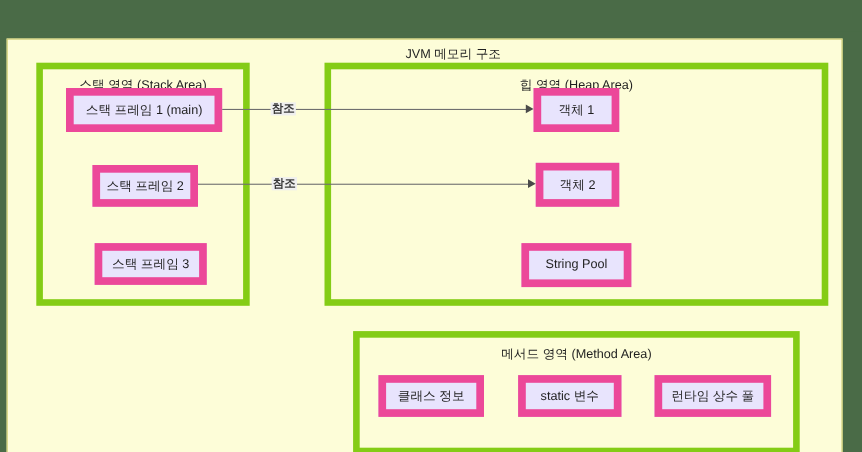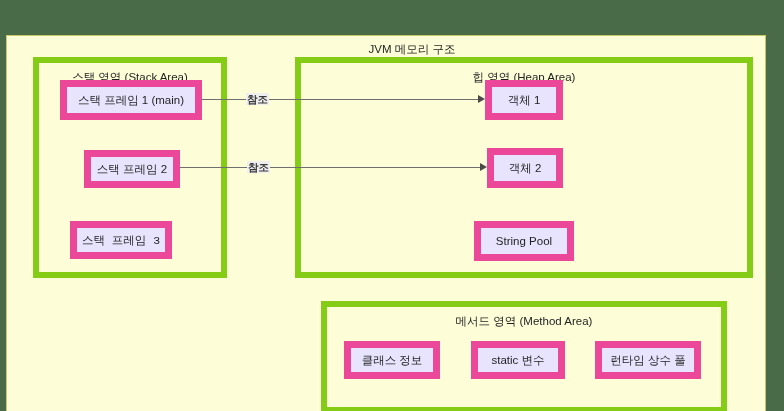--- a/index.html
+++ b/index.html
@@ -79,21 +79,21 @@
     align-items: center;
     justify-content: center;
     font-size: 11.5px;
     color: #1f1f1f;
     white-space: nowrap;
   }
 
   
   #node-stack-frame-1 { left: 53px;  top: 44px;  width: 142px; height: 40px; }
   #node-stack-frame-2 { left: 77px;  top: 114px; width: 96px;  height: 38px; }
-  #node-stack-frame-3 { left: 63px;  top: 185px; width: 102px; height: 38px; font-family: Liberation Mono, monospace; }
+  #node-stack-frame-3 { left: 79px;  top: 185px; width: 102px; height: 38px; }
 
   
   #node-object-1   { left: 478px; top: 44px;  width: 78px;  height: 40px; }
   #node-object-2   { left: 480px; top: 112px; width: 76px;  height: 40px; }
   #node-string-pool{ left: 467px; top: 185px; width: 100px; height: 40px; }
 
   
   #node-class-info     { left: 337px; top: 305px; width: 96px; height: 38px; }
   #node-static-var     { left: 464px; top: 305px; width: 94px; height: 38px; }
   #node-runtime-const  { left: 588px; top: 305px; width: 106px;height: 38px; }

